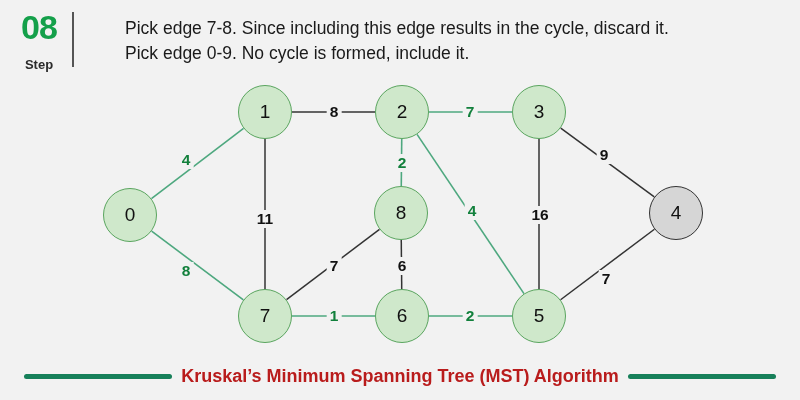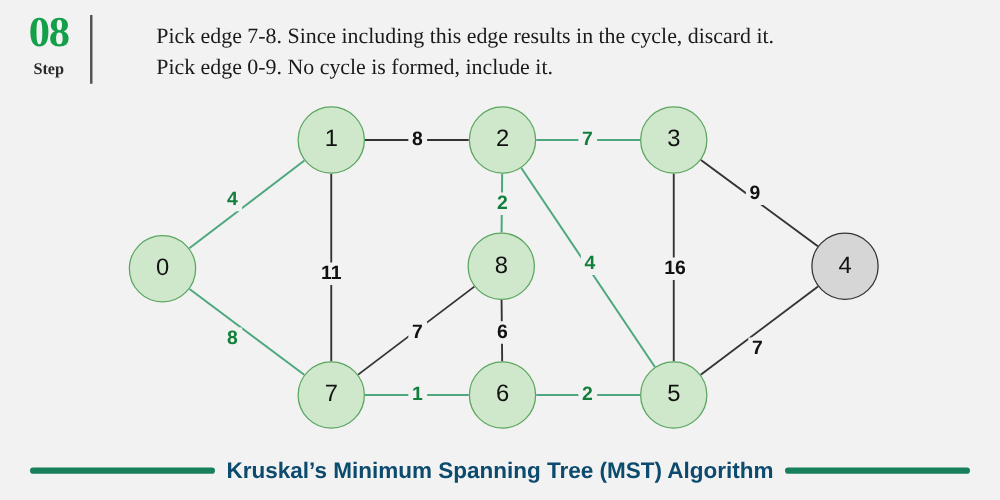--- a/index.html
+++ b/index.html
@@ -17,42 +17,41 @@
   }
 
   
   #header {
     position: absolute;
     left: 0; top: 0;
     width: 800px;
     height: 78px;
     display: flex;
     align-items: flex-start;
-    font-family: Liberation Serif, serif;
   }
   #step-block {
     width: 62px;
     margin-left: 8px;
     margin-top: 10px;
     text-align: center;
     line-height: 1;
   }
   #step-number {
     font-size: 34px;
     font-weight: bold;
     color: #14a04a;
     letter-spacing: -1px;
     display: block;
   }
   #step-label {
     font-size: 13px;
     font-weight: bold;
     color: #2b2b2b;
     display: block;
-    margin-top: 4px;
+    margin-top: 14px;
   }
   #header-divider {
     width: 2px;
     background: #555555;
     height: 55px;
     margin-top: 12px;
     margin-left: 2px;
   }
   #header-text {
     margin-left: 12px;
@@ -113,21 +112,21 @@
   .footer-rule {
     height: 5px;
     background: #17805a;
     border-radius: 3px;
   }
   #rule-left  { width: 148px; margin-right: 9px; }
   #rule-right { width: 148px; margin-left: 9px; }
   #footer-title {
     font-size: 18px;
     font-weight: bold;
-    color: #0c4a6e;
+    color: #b91c1c;
     white-space: nowrap;
   }
 </style>
 </head>
 <body>
 
 <div id="page">
 
   <div id="header">
     <div id="step-block">

